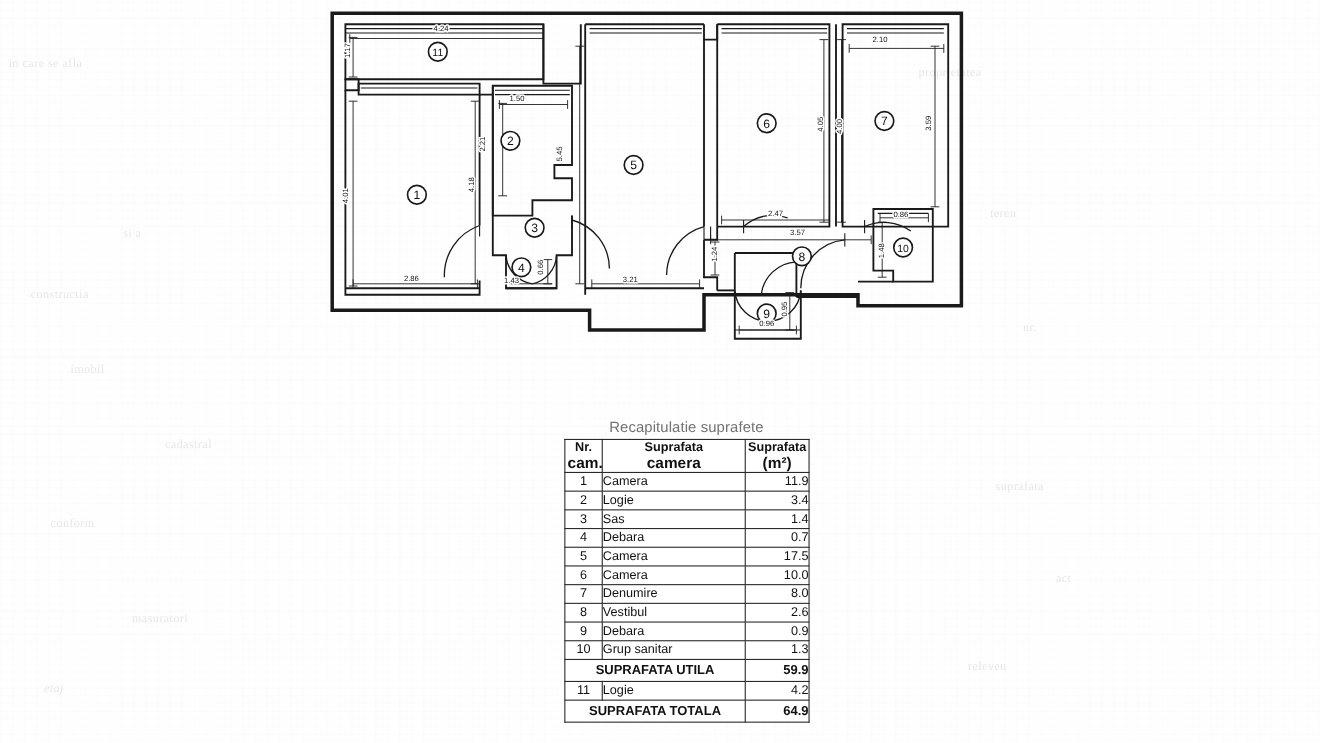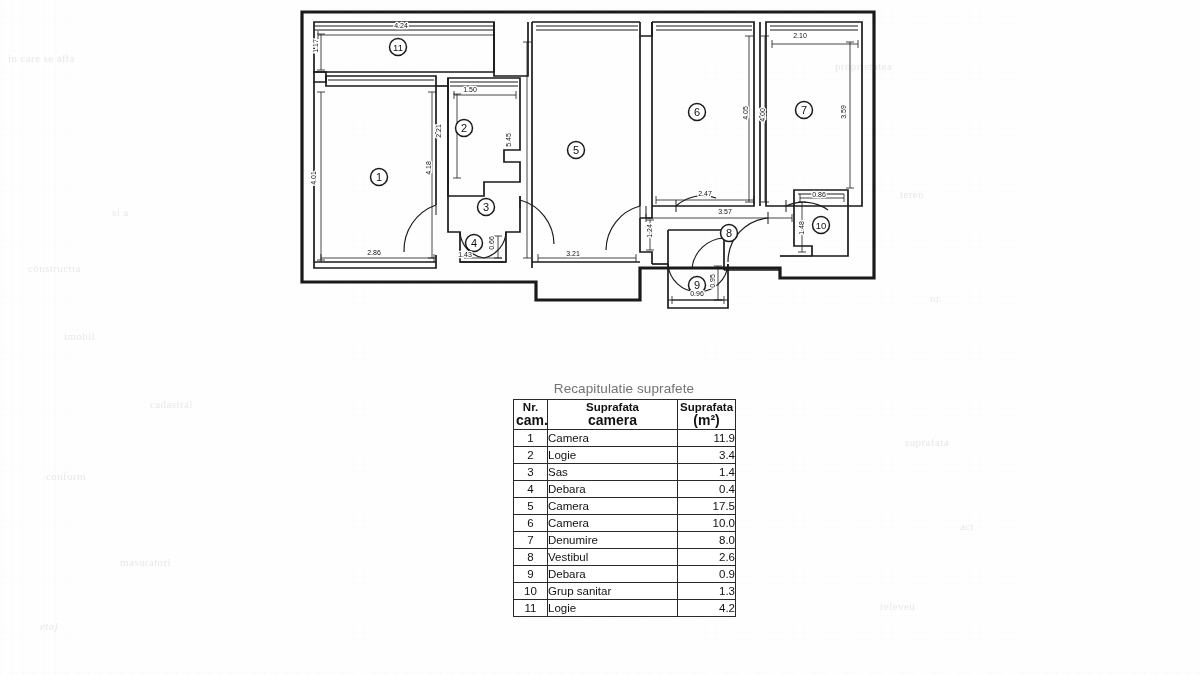--- a/index.html
+++ b/index.html
@@ -437,21 +437,21 @@
             <td class="area">3.4</td>
           </tr>
           <tr>
             <td class="nr">3</td>
             <td class="name">Sas</td>
             <td class="area">1.4</td>
           </tr>
           <tr>
             <td class="nr">4</td>
             <td class="name">Debara</td>
-            <td class="area">0.4</td>
+            <td class="area">0.7</td>
           </tr>
           <tr>
             <td class="nr">5</td>
             <td class="name">Camera</td>
             <td class="area">17.5</td>
           </tr>
           <tr>
             <td class="nr">6</td>
             <td class="name">Camera</td>
             <td class="area">10.0</td>
@@ -469,22 +469,30 @@
           <tr>
             <td class="nr">9</td>
             <td class="name">Debara</td>
             <td class="area">0.9</td>
           </tr>
           <tr>
             <td class="nr">10</td>
             <td class="name">Grup sanitar</td>
             <td class="area">1.3</td>
           </tr>
+          <tr class="total">
+            <td class="total-label" colspan="2">SUPRAFATA UTILA</td>
+            <td class="total-val">59.9</td>
+          </tr>
           <tr>
             <td class="nr">11</td>
             <td class="name">Logie</td>
             <td class="area">4.2</td>
           </tr>
+          <tr class="total">
+            <td class="total-label" colspan="2">SUPRAFATA TOTALA</td>
+            <td class="total-val">64.9</td>
+          </tr>
         </tbody>
     </table>
   </div>
 
 </div>
 
 </body></html>

